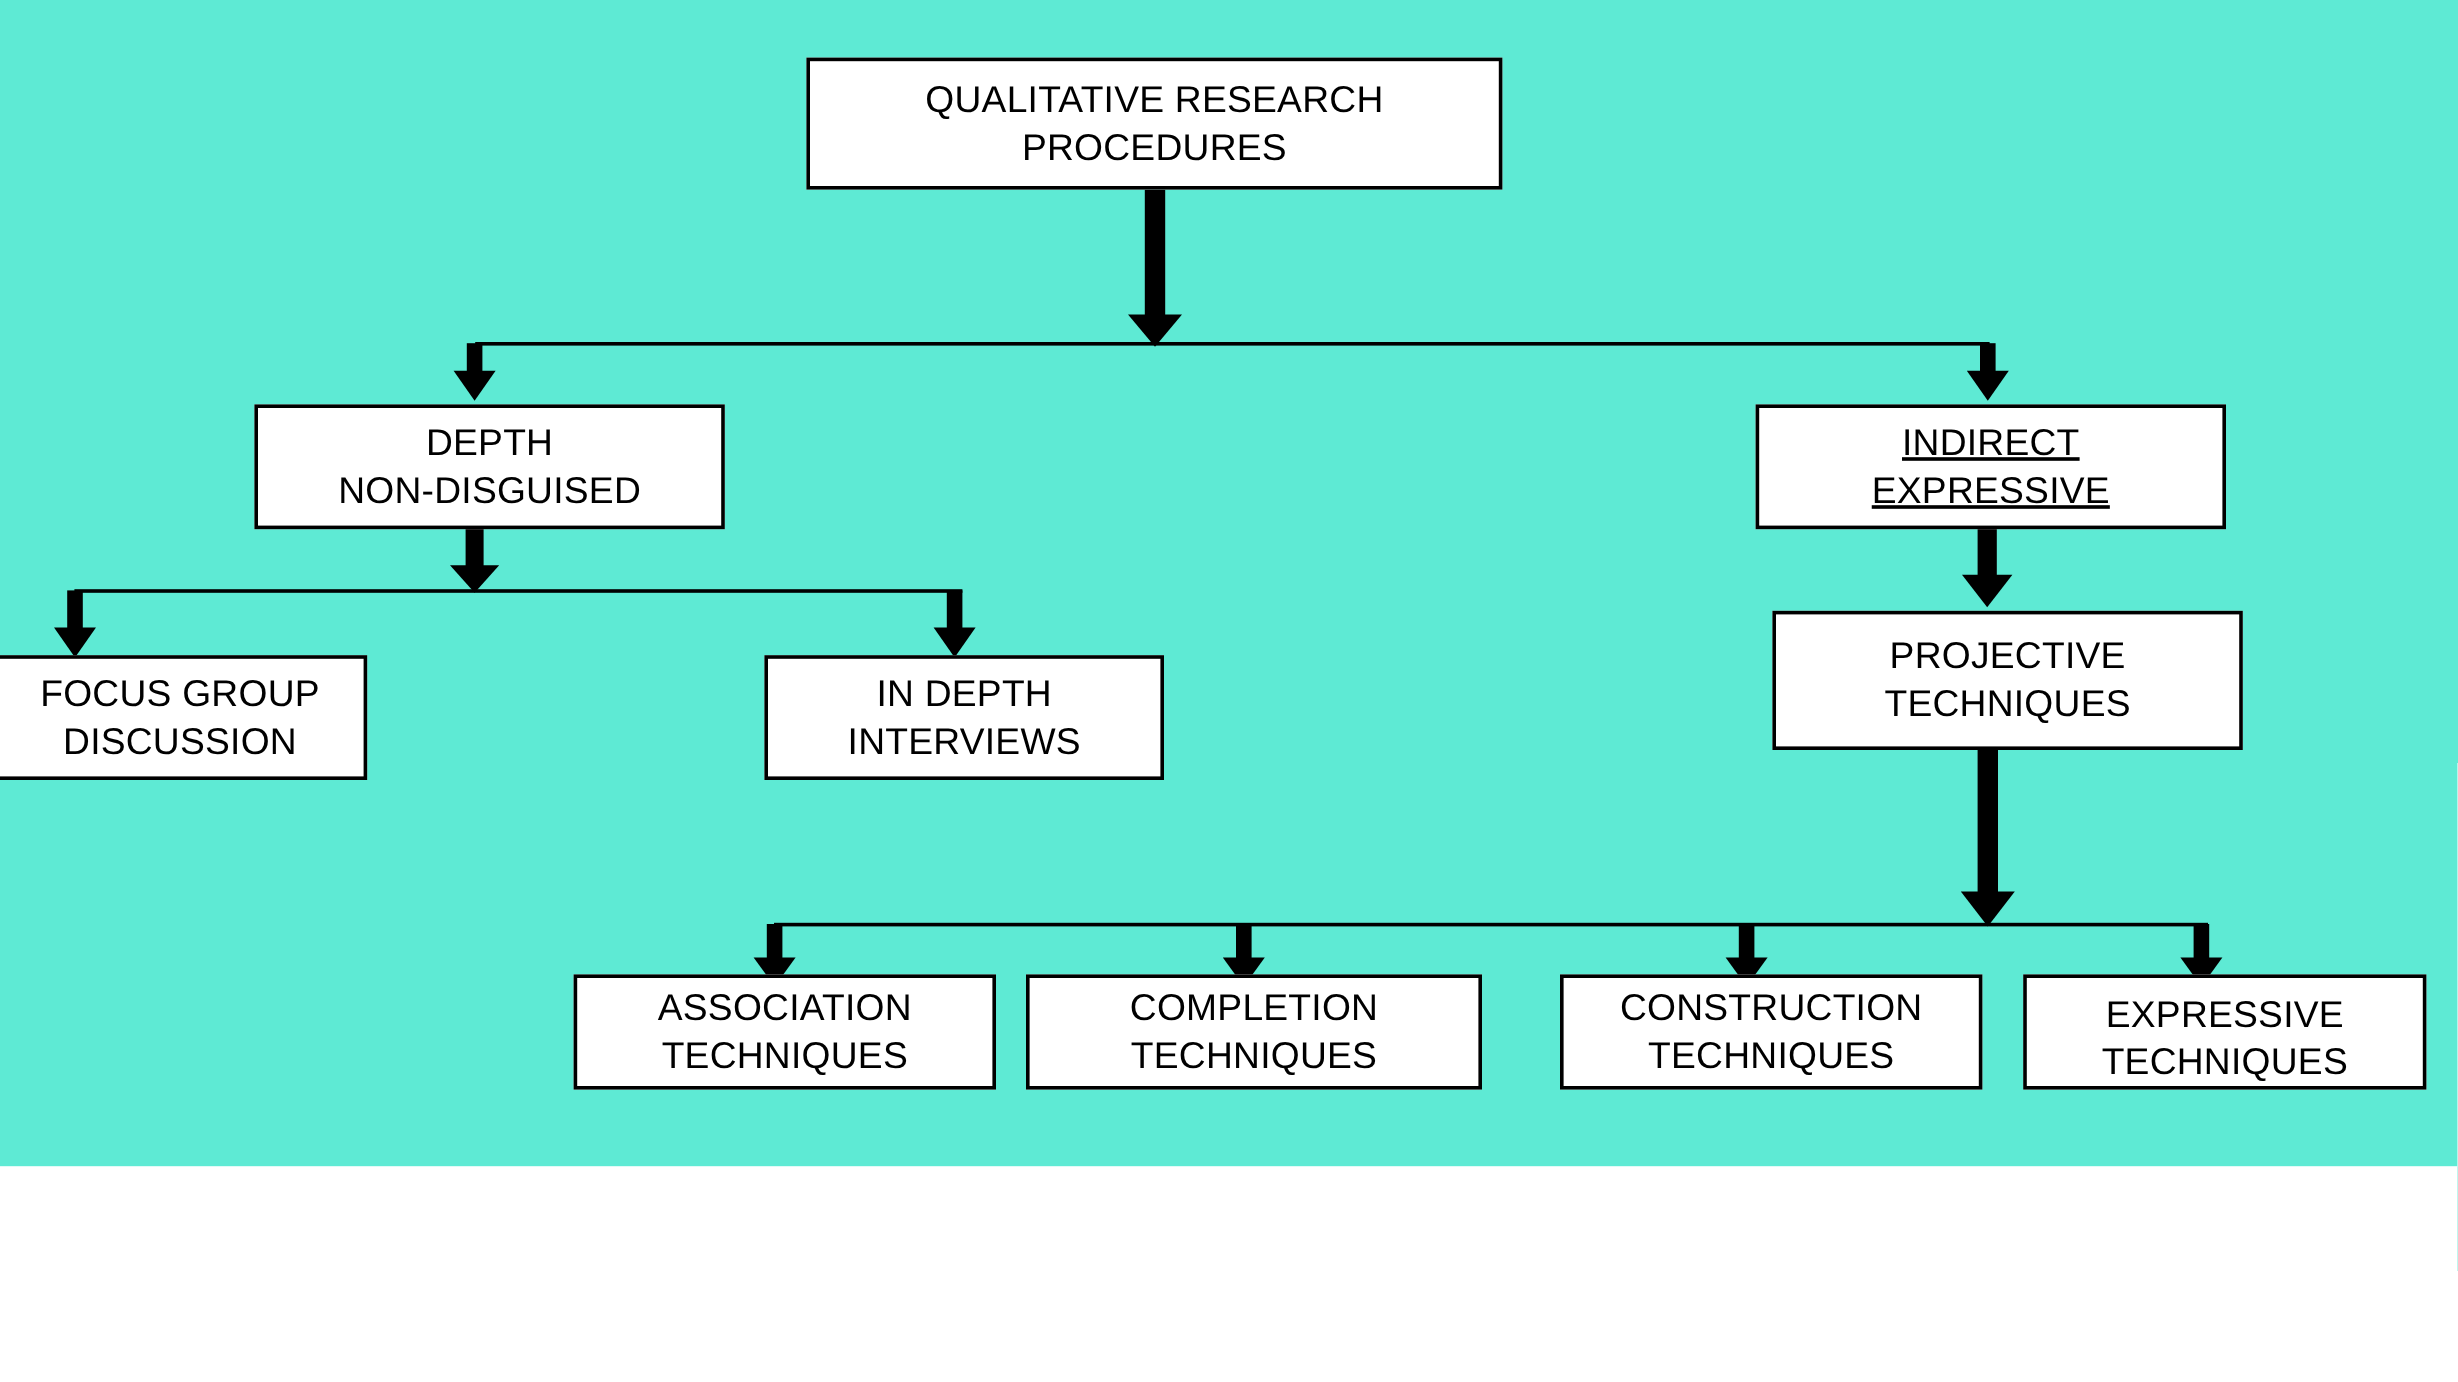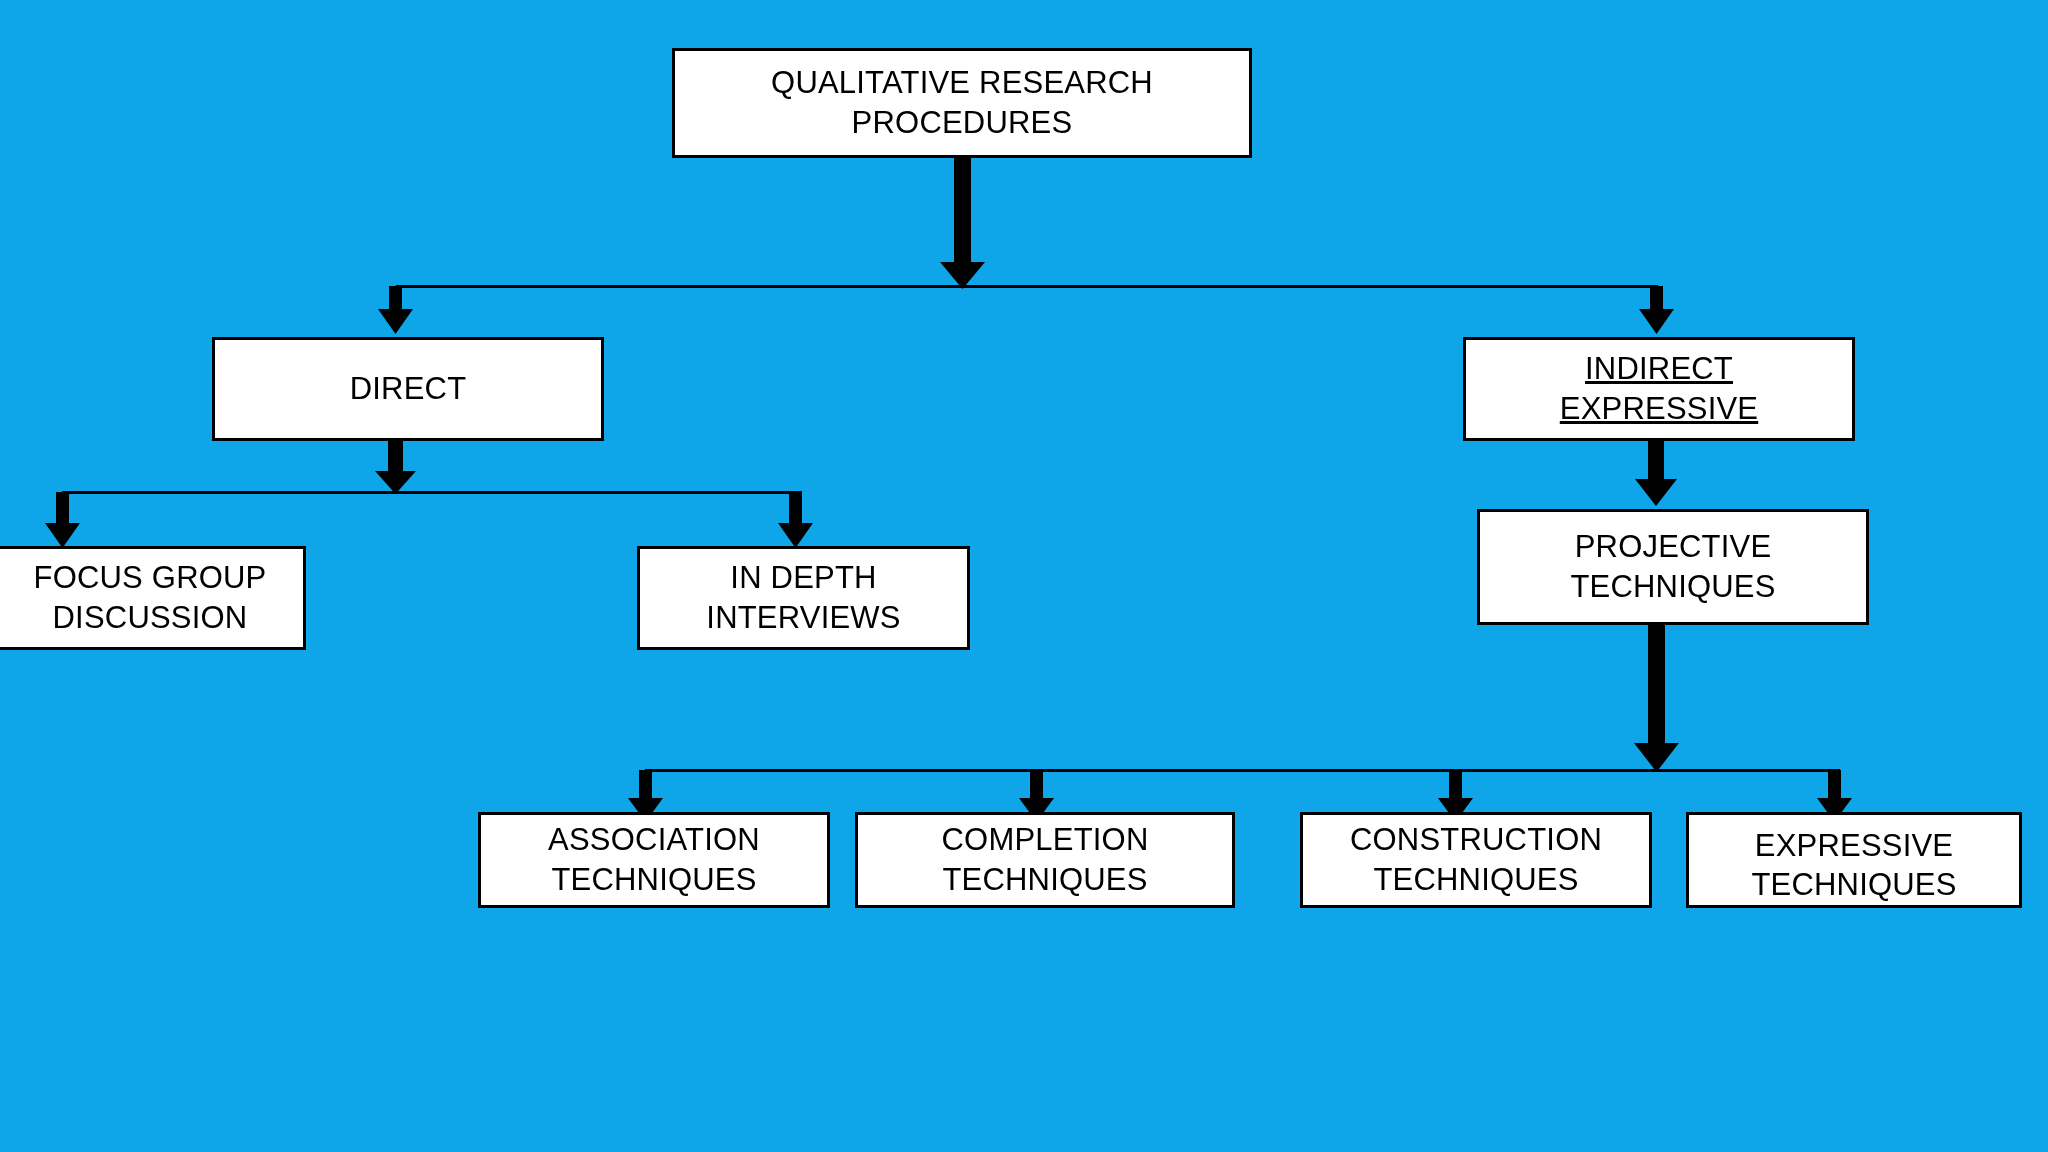--- a/index.html
+++ b/index.html
@@ -4,22 +4,22 @@
 <title>Qualitative Research Procedures Flowchart</title>
 <style>
   html, body {
     margin: 0;
     padding: 0;
     background: #ffffff;
   }
   #canvas {
     position: relative;
     width: 2048px;
-    height: 1152px;
-    background: #0ea5e9;
+    height: 972px;
+    background: #5eead4;
     overflow: hidden;
     font-family: "Liberation Sans", sans-serif;
   }
   .node {
     position: absolute;
     box-sizing: border-box;
     background: #ffffff;
     border: 3px solid #000000;
     display: flex;
     flex-direction: column;
@@ -103,21 +103,22 @@
       <polygon points="1817,798 1852,798 1834.5,822" fill="#000000"></polygon>
     </g>
   </svg>
 
   <div class="node" id="node-root" style="left:672px; top:48px; width:580px; height:110px;">
     <span class="line1">QUALITATIVE RESEARCH</span>
     <span class="line2">PROCEDURES</span>
   </div>
 
   <div class="node" id="node-direct" style="left:212px; top:337px; width:392px; height:104px;">
-    <span class="line1">DIRECT</span>
+    <span class="line1">DEPTH</span>
+    <span class="line2">NON-DISGUISED</span>
   </div>
 
   <div class="node" id="node-indirect" style="left:1463px; top:337px; width:392px; height:104px;text-decoration:underline;">
     <span class="line1">INDIRECT</span>
     <span class="line2">EXPRESSIVE</span>
   </div>
 
   <div class="node" id="node-focus-group" style="left:-6px; top:546px; width:312px; height:104px;">
     <span class="line1">FOCUS GROUP</span>
     <span class="line2">DISCUSSION</span>

